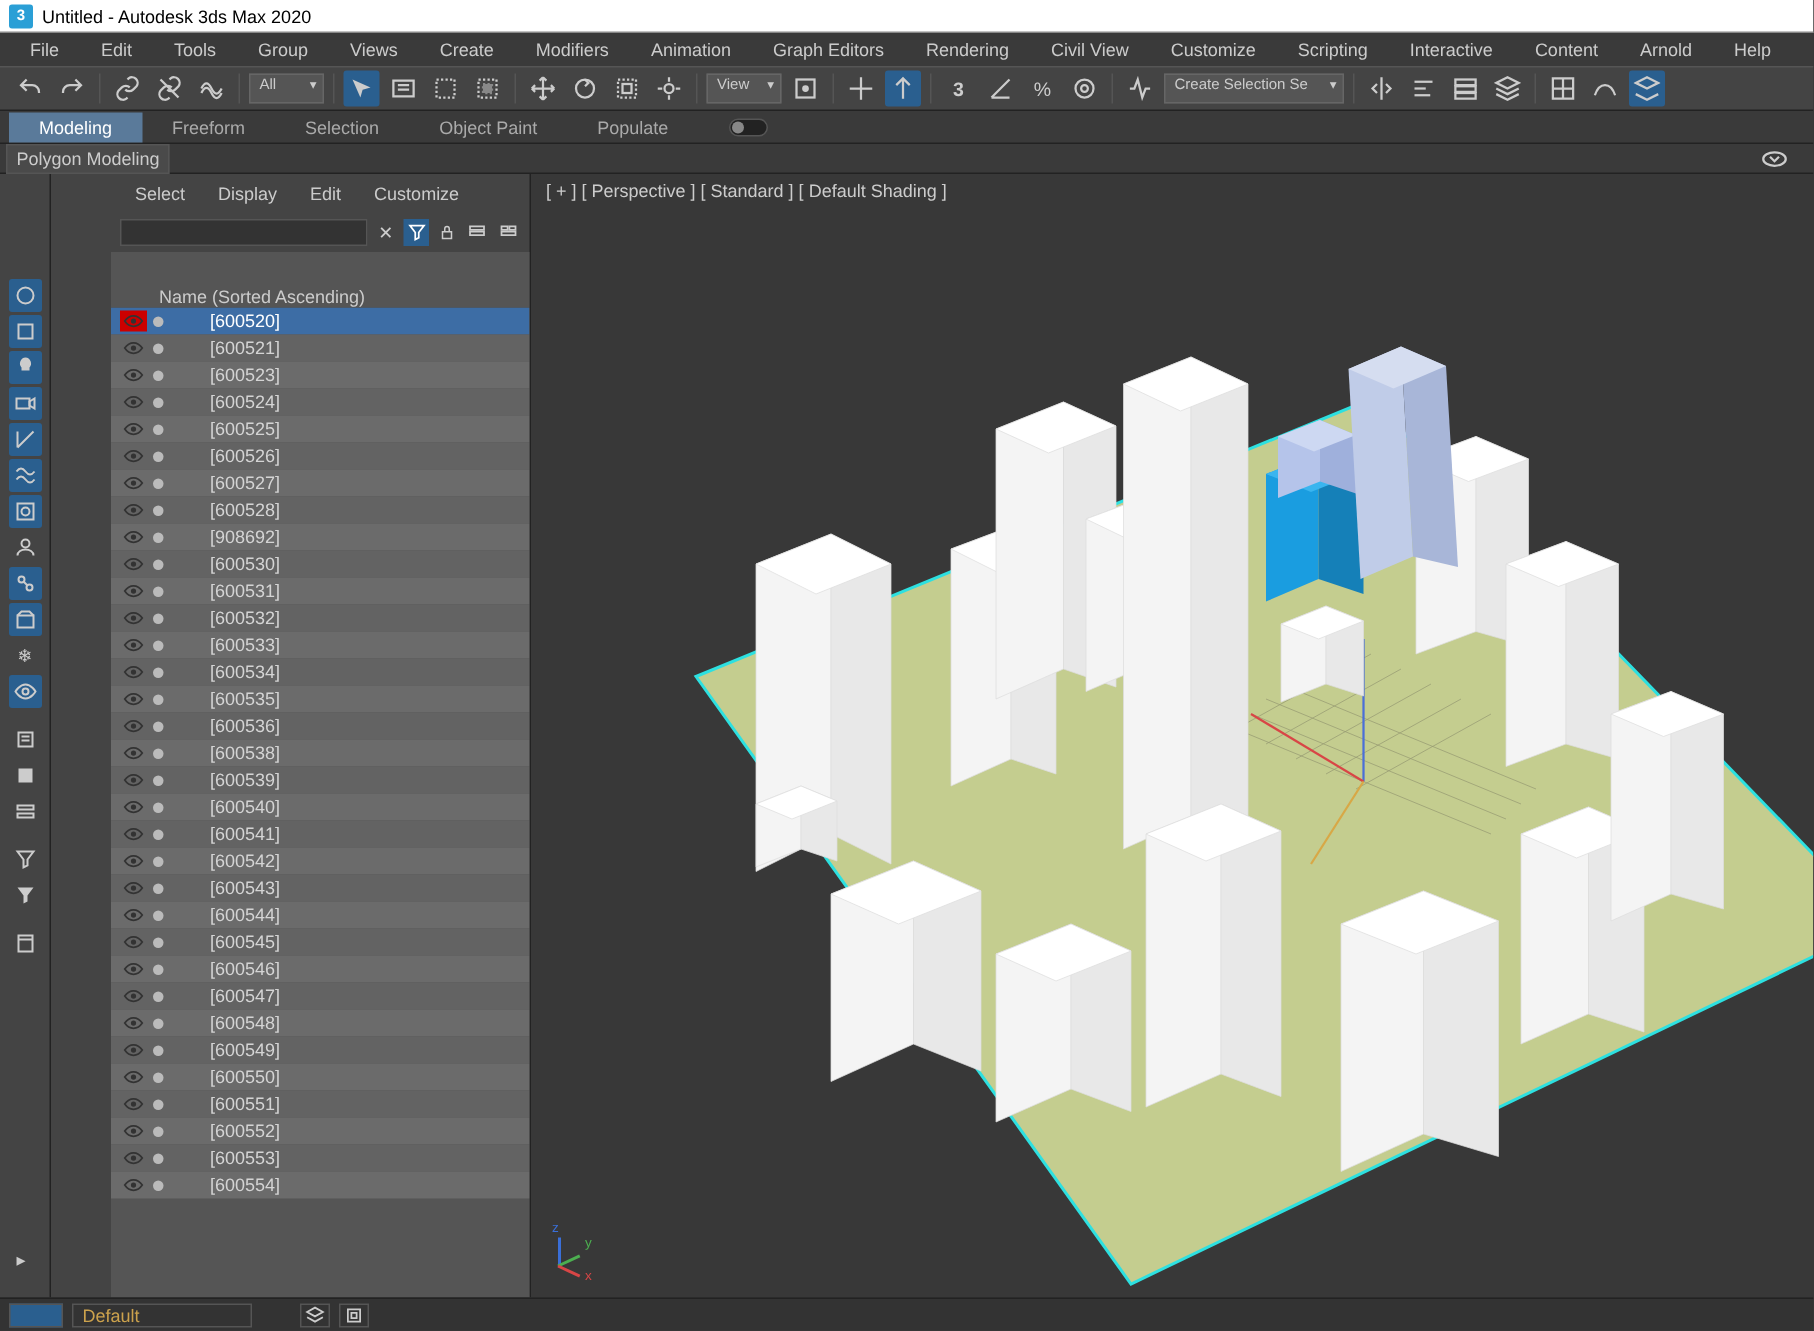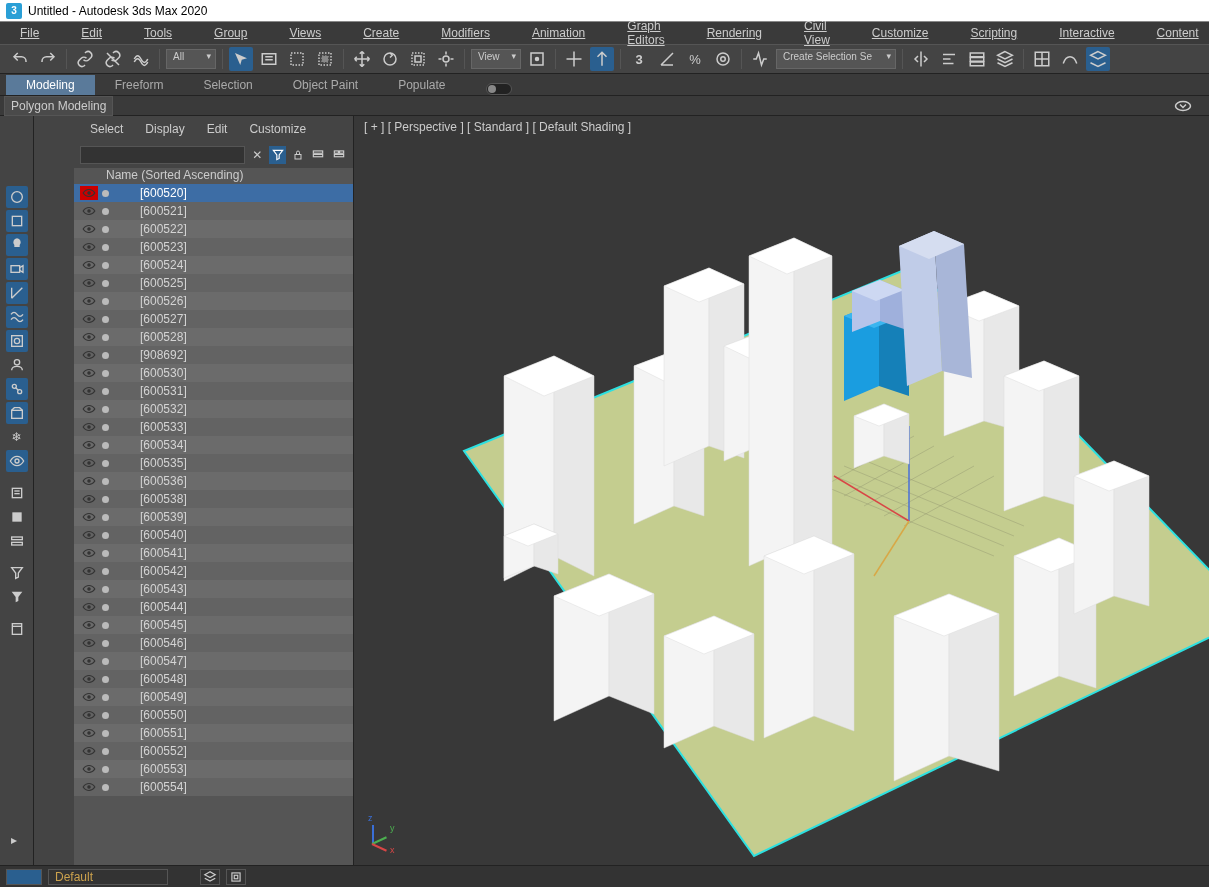--- a/index.html
+++ b/index.html
@@ -3,34 +3,34 @@
 <meta charset="utf-8">
 <style>
 * { margin: 0; padding: 0; box-sizing: border-box; font-family: "Segoe UI", Tahoma, sans-serif; font-size: 12px; user-select: none; }
 body { width: 1209px; height: 887px; background: #3a3a3a; color: #ccc; overflow: hidden; position: relative; }
 
 
 .titlebar { height: 22px; background: #fff; display: flex; align-items: center; padding: 0 6px; color: #000; border-bottom: 1px solid #888; }
 .titlebar .appicon { width: 16px; height: 16px; background: #2a9fd6; color: #fff; display: flex; align-items: center; justify-content: center; font-size: 10px; font-weight: bold; margin-right: 6px; border-radius: 2px; }
 
 
-.menubar { height: 22px; background: #3a3a3a; display: flex; align-items: center; padding: 0 6px; gap: 14px; text-decoration: underline; }
+.menubar { height: 22px; background: #3a3a3a; display: flex; align-items: center; padding: 0 6px; gap: 0; }
 .menubar .item { padding: 3px 14px; color: #ccc; }
 
 
 .toolbar { height: 30px; background: #444; display: flex; align-items: center; padding: 0 8px; gap: 4px; border-top: 1px solid #555; border-bottom: 1px solid #222; }
 .tb { width: 24px; height: 24px; display: flex; align-items: center; justify-content: center; border-radius: 2px; color: #ccc; }
 .tb.active { background: #2a5f8f; }
 .tb svg { width: 18px; height: 18px; }
 .dropdown { height: 20px; background: #555; border: 1px solid #666; padding: 1px 18px 1px 6px; color: #ccc; font-size: 10px; position: relative; min-width: 50px; }
 .dropdown::after { content: "▾"; position: absolute; right: 4px; top: 1px; font-size: 9px; }
 .sep { width: 1px; height: 20px; background: #555; margin: 0 2px; }
 
 
-.ribbon { height: 22px; background: #3a3a3a; display: flex; align-items: flex-end; padding: 0 6px; gap: 0; border-bottom: 1px solid #222;}
+.ribbon { height: 22px; background: #3a3a3a; display: flex; align-items: center; padding: 0 6px; gap: 0; border-bottom: 1px solid #222;}
 .ribbon .tab { padding: 3px 20px; color: #aaa; }
 .ribbon .tab.active { background: #5a7a9a; color: #fff; }
 .subribbon { height: 20px; background: #3a3a3a; display: flex; align-items: center; padding: 0 4px; border-bottom: 1px solid #222;}
 .subribbon .item { padding: 2px 6px; background: #4a4a4a; border: 1px solid #555; }
 
 
 .main { position: absolute; left: 0; right: 0; top: 116px; bottom: 22px; display: flex; }
 
 
 .leftcol { width: 34px; background: #444; border-right: 1px solid #222; padding-top: 70px; display: flex; flex-direction: column; align-items: center; gap: 2px;}
@@ -40,21 +40,21 @@
 .leftcol .gap { height: 6px; }
 
 
 .explorer { width: 320px; background: #444; border-right: 1px solid #222; display: flex; flex-direction: column; padding-left: 40px; }
 .exp-menu { height: 26px; display: flex; align-items: center; padding: 0 6px; gap: 2px; }
 .exp-menu .item { padding: 4px 10px; }
 .exp-search { height: 26px; display: flex; align-items: center; padding: 0 6px; gap: 4px; }
 .exp-search input { flex: 1; height: 18px; background: #333; border: 1px solid #555; color: #ccc; padding: 0 4px; }
 .exp-search .sb { width:18px; height:18px; display:flex; align-items:center; justify-content:center; color:#ccc;}
 .exp-search .sb.active { background: #2a5f8f; }
-.exp-header { height: 16px; background: #555; display: flex; align-items: flex-start; padding: 0 6px; }
+.exp-header { height: 37px; background: #555; display: flex; align-items: flex-end; padding: 0 6px; }
 .exp-header span { padding-left: 26px; }
 .exp-list { flex: 1; overflow-y: scroll; overflow-x: auto; background: #555; }
 .exp-list::-webkit-scrollbar { width:16px; height:16px; background:#444;}
 .exp-list::-webkit-scrollbar-thumb { background:#666; }
 .row { height: 18px; display: flex; align-items: center; padding-left: 6px; background: #6b6b6b; color:#d4d4d4;}
 .row:nth-child(even) { background: #636363; }
 .row.selected { background: #3d6da5; color:#fff;}
 .row .eye { width: 18px; height:14px; display:flex; align-items:center; justify-content:center;}
 .row .eye.red { background:#c00;  }
 .row .dot { width: 14px; height:14px; display:flex; align-items:center; justify-content:center;}
@@ -471,31 +471,20 @@
         </div>
         <div class="row">
           <div class="eye">
             <svg viewBox="0 0 24 16" fill="none" stroke="#333" stroke-width="2">
               <path d="M2 8s4-6 10-6 10 6 10 6-4 6-10 6S2 8 2 8z"></path>
               <circle cx="12" cy="8" r="2" fill="#333"></circle>
             </svg>
           </div>
           <div class="dot"></div>
           <div class="indent"></div>
-          <span class="name">[600522]</span>
-        </div>
-        <div class="row">
-          <div class="eye">
-            <svg viewBox="0 0 24 16" fill="none" stroke="#333" stroke-width="2">
-              <path d="M2 8s4-6 10-6 10 6 10 6-4 6-10 6S2 8 2 8z"></path>
-              <circle cx="12" cy="8" r="2" fill="#333"></circle>
-            </svg>
-          </div>
-          <div class="dot"></div>
-          <div class="indent"></div>
           <span class="name">[600523]</span>
         </div>
         <div class="row">
           <div class="eye">
             <svg viewBox="0 0 24 16" fill="none" stroke="#333" stroke-width="2">
               <path d="M2 8s4-6 10-6 10 6 10 6-4 6-10 6S2 8 2 8z"></path>
               <circle cx="12" cy="8" r="2" fill="#333"></circle>
             </svg>
           </div>
           <div class="dot"></div>

